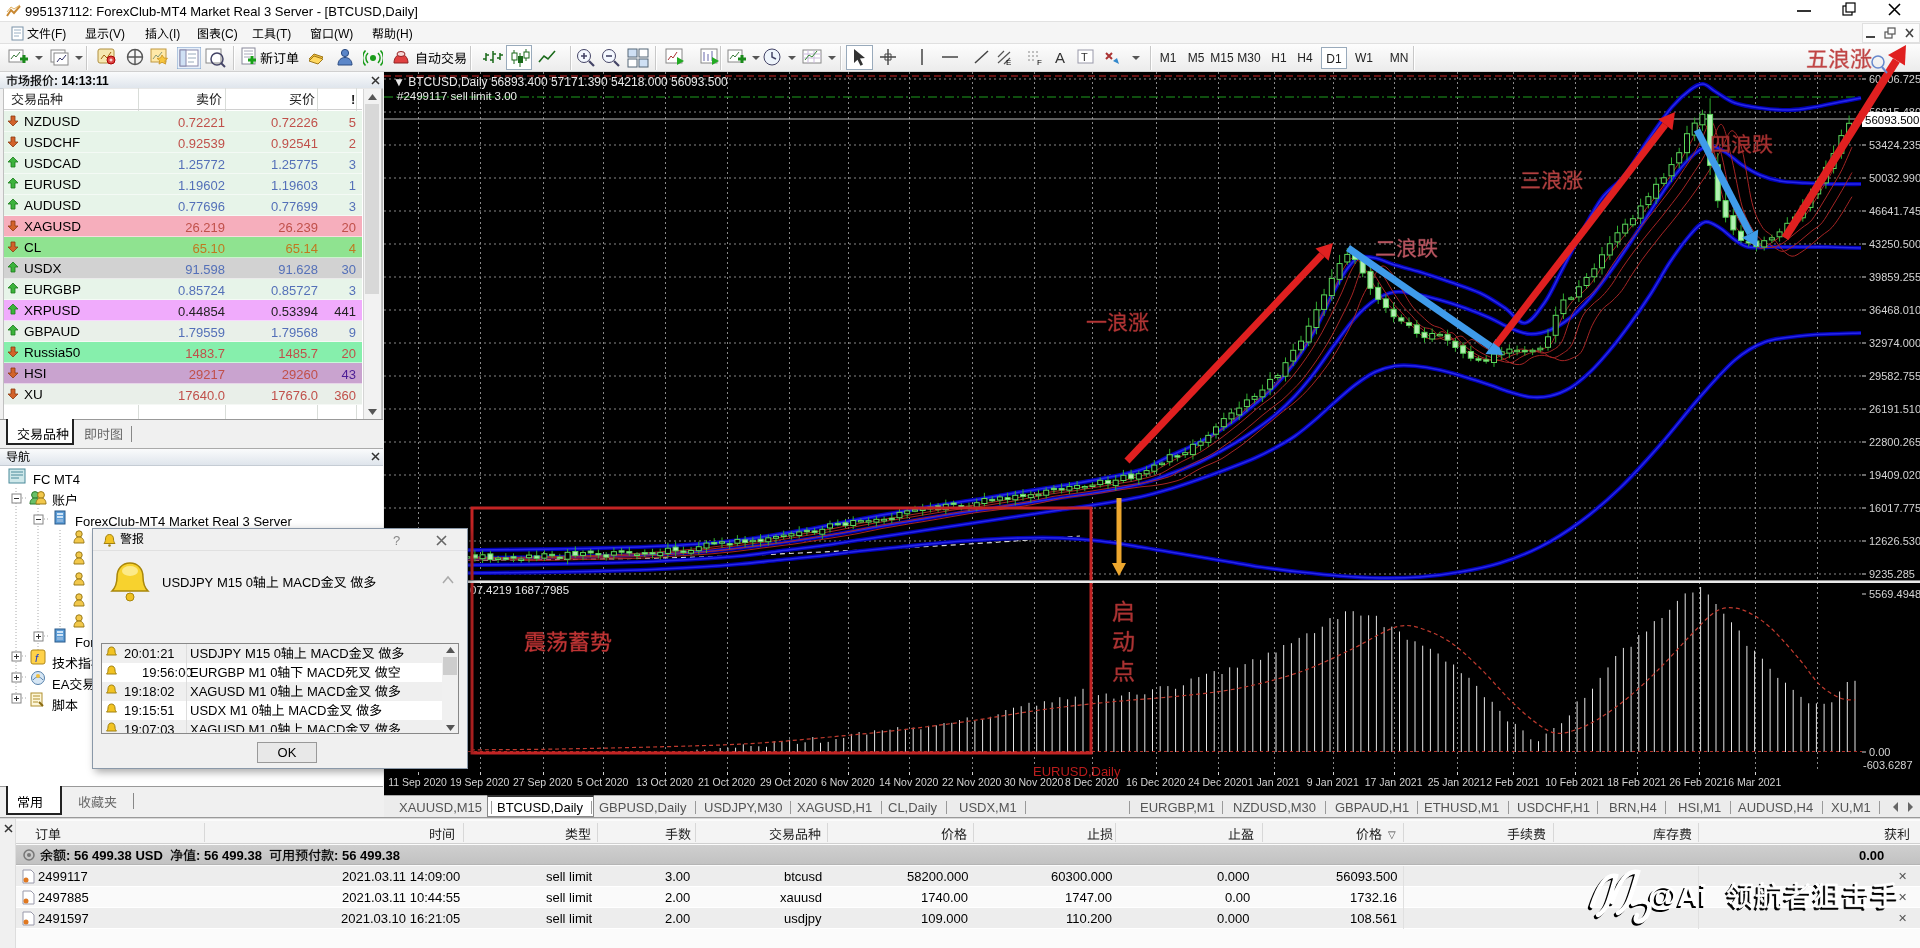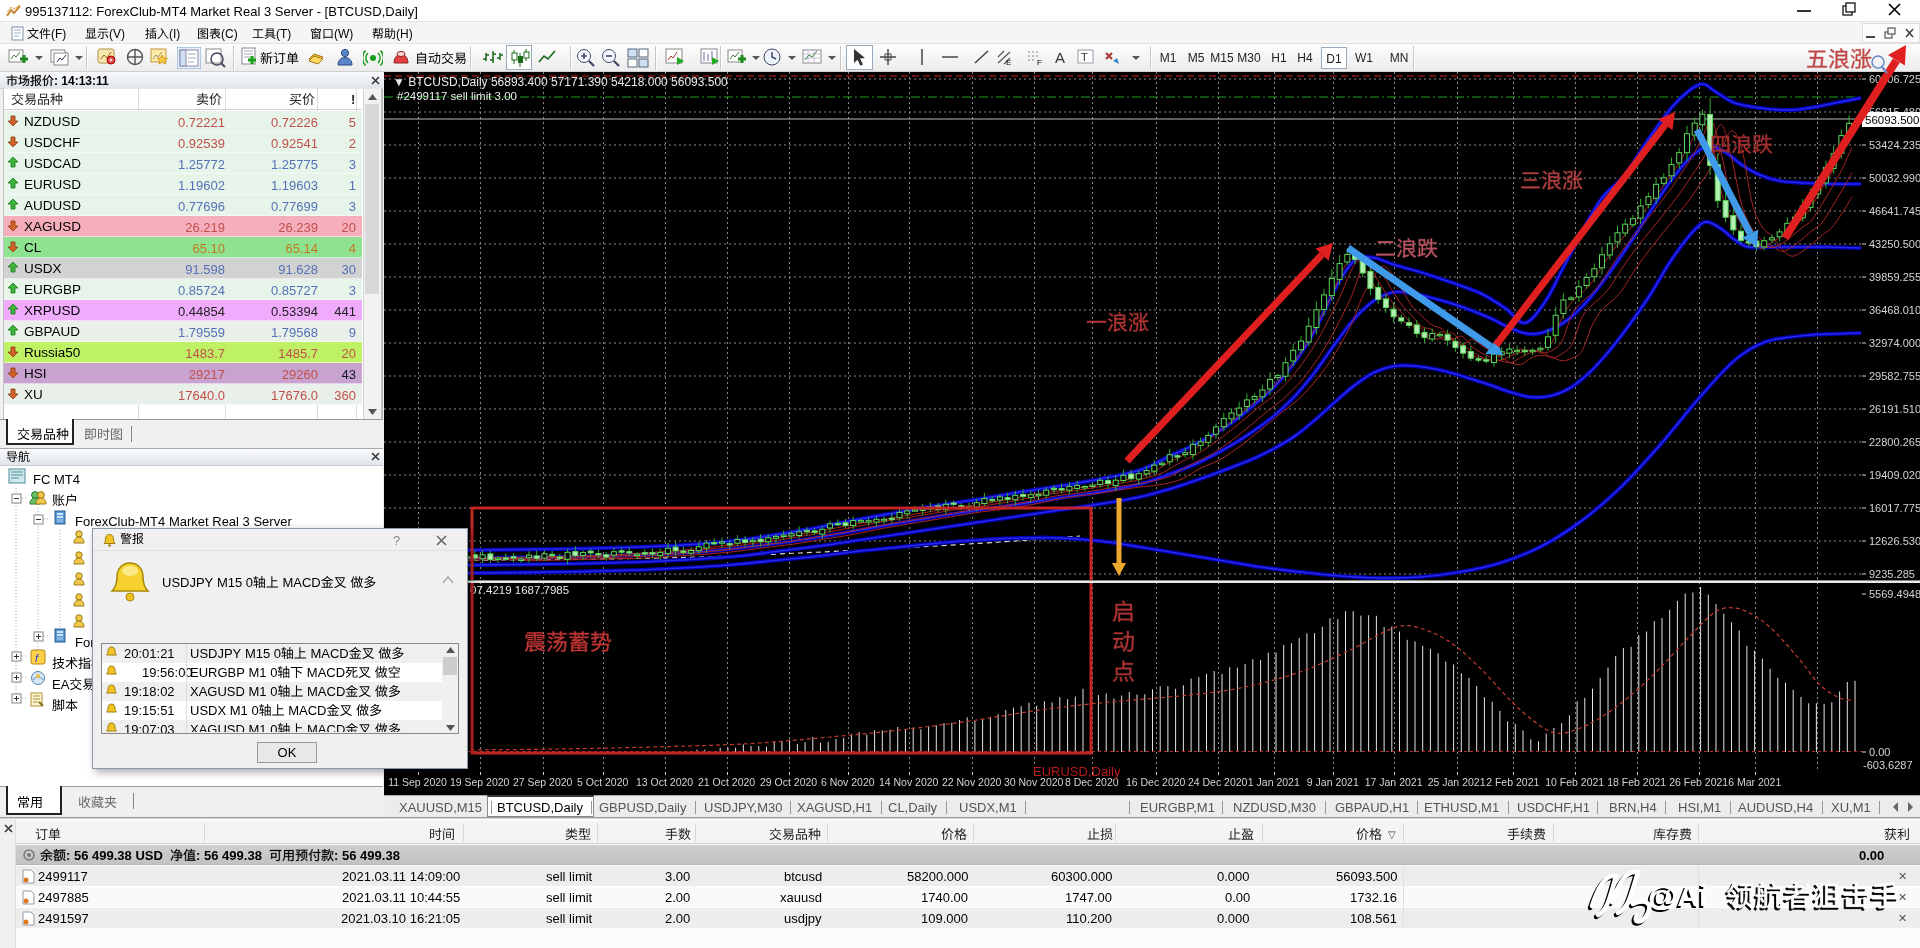--- a/index.html
+++ b/index.html
@@ -327,37 +327,37 @@
   </div>
 <div class="mwrow" style="top:321px;background:#e9f0e9;border-bottom:1px solid rgba(255,255,255,.55)">
     <svg width="13" height="13" style="position:absolute;left:3px;top:3px">
       <path d="M4 11h4V6h3L6 1 1 6h3z" fill="#3cb33c" stroke="#1a7a1a" stroke-width=".8"></path>
     </svg>
     <div class="s">GBPAUD</div>
     <div class="b" style="color:#5470b8">1.79559</div>
     <div class="a" style="color:#5470b8">1.79568</div>
     <div class="k" style="color:#5470b8">9</div>
   </div>
-<div class="mwrow" style="top:342px;background:#bef264;border-bottom:1px solid rgba(255,255,255,.55)">
+<div class="mwrow" style="top:342px;background:#86efac;border-bottom:1px solid rgba(255,255,255,.55)">
     <svg width="13" height="13" style="position:absolute;left:3px;top:3px">
       <path d="M4 2h4v5h3l-5 5-5-5h3z" fill="#d2622a" stroke="#8a3a10" stroke-width=".8"></path>
     </svg>
     <div class="s">Russia50</div>
     <div class="b" style="color:#c0504a">1483.7</div>
     <div class="a" style="color:#c0504a">1485.7</div>
     <div class="k" style="color:#c0504a">20</div>
   </div>
 <div class="mwrow" style="top:363px;background:#c9a3cf;border-bottom:1px solid rgba(255,255,255,.55)">
     <svg width="13" height="13" style="position:absolute;left:3px;top:3px">
       <path d="M4 2h4v5h3l-5 5-5-5h3z" fill="#d2622a" stroke="#8a3a10" stroke-width=".8"></path>
     </svg>
     <div class="s">HSI</div>
     <div class="b" style="color:#c0504a">29217</div>
     <div class="a" style="color:#c0504a">29260</div>
-    <div class="k" style="color:#0f172a">43</div>
+    <div class="k" style="color:#4c1d95">43</div>
   </div>
 <div class="mwrow" style="top:384px;background:#e9efe9;border-bottom:1px solid rgba(255,255,255,.55)">
     <svg width="13" height="13" style="position:absolute;left:3px;top:3px">
       <path d="M4 2h4v5h3l-5 5-5-5h3z" fill="#d2622a" stroke="#8a3a10" stroke-width=".8"></path>
     </svg>
     <div class="s">XU</div>
     <div class="b" style="color:#c0504a">17640.0</div>
     <div class="a" style="color:#c0504a">17676.0</div>
     <div class="k" style="color:#c0504a">360</div>
   </div>

